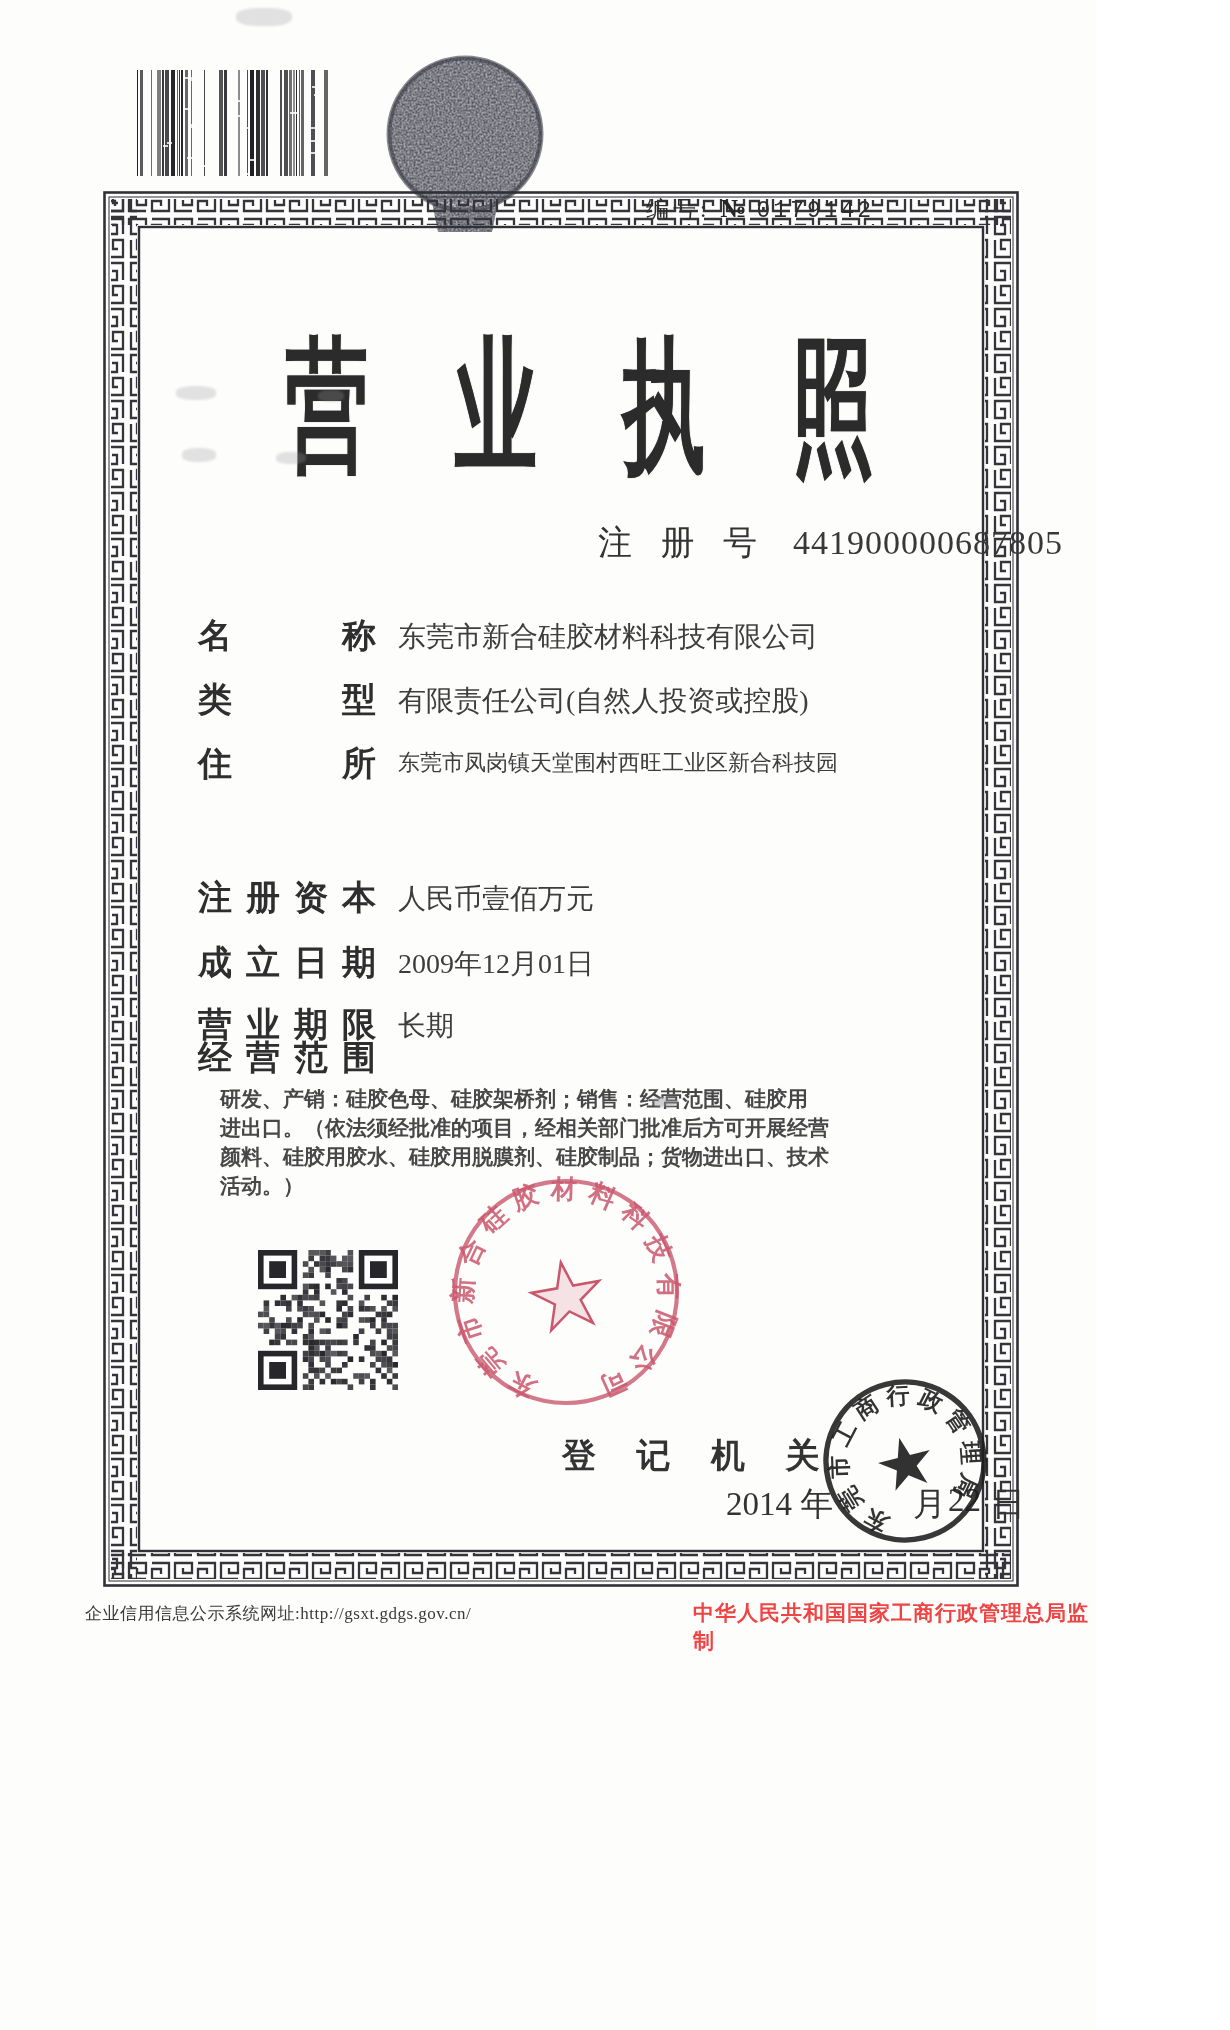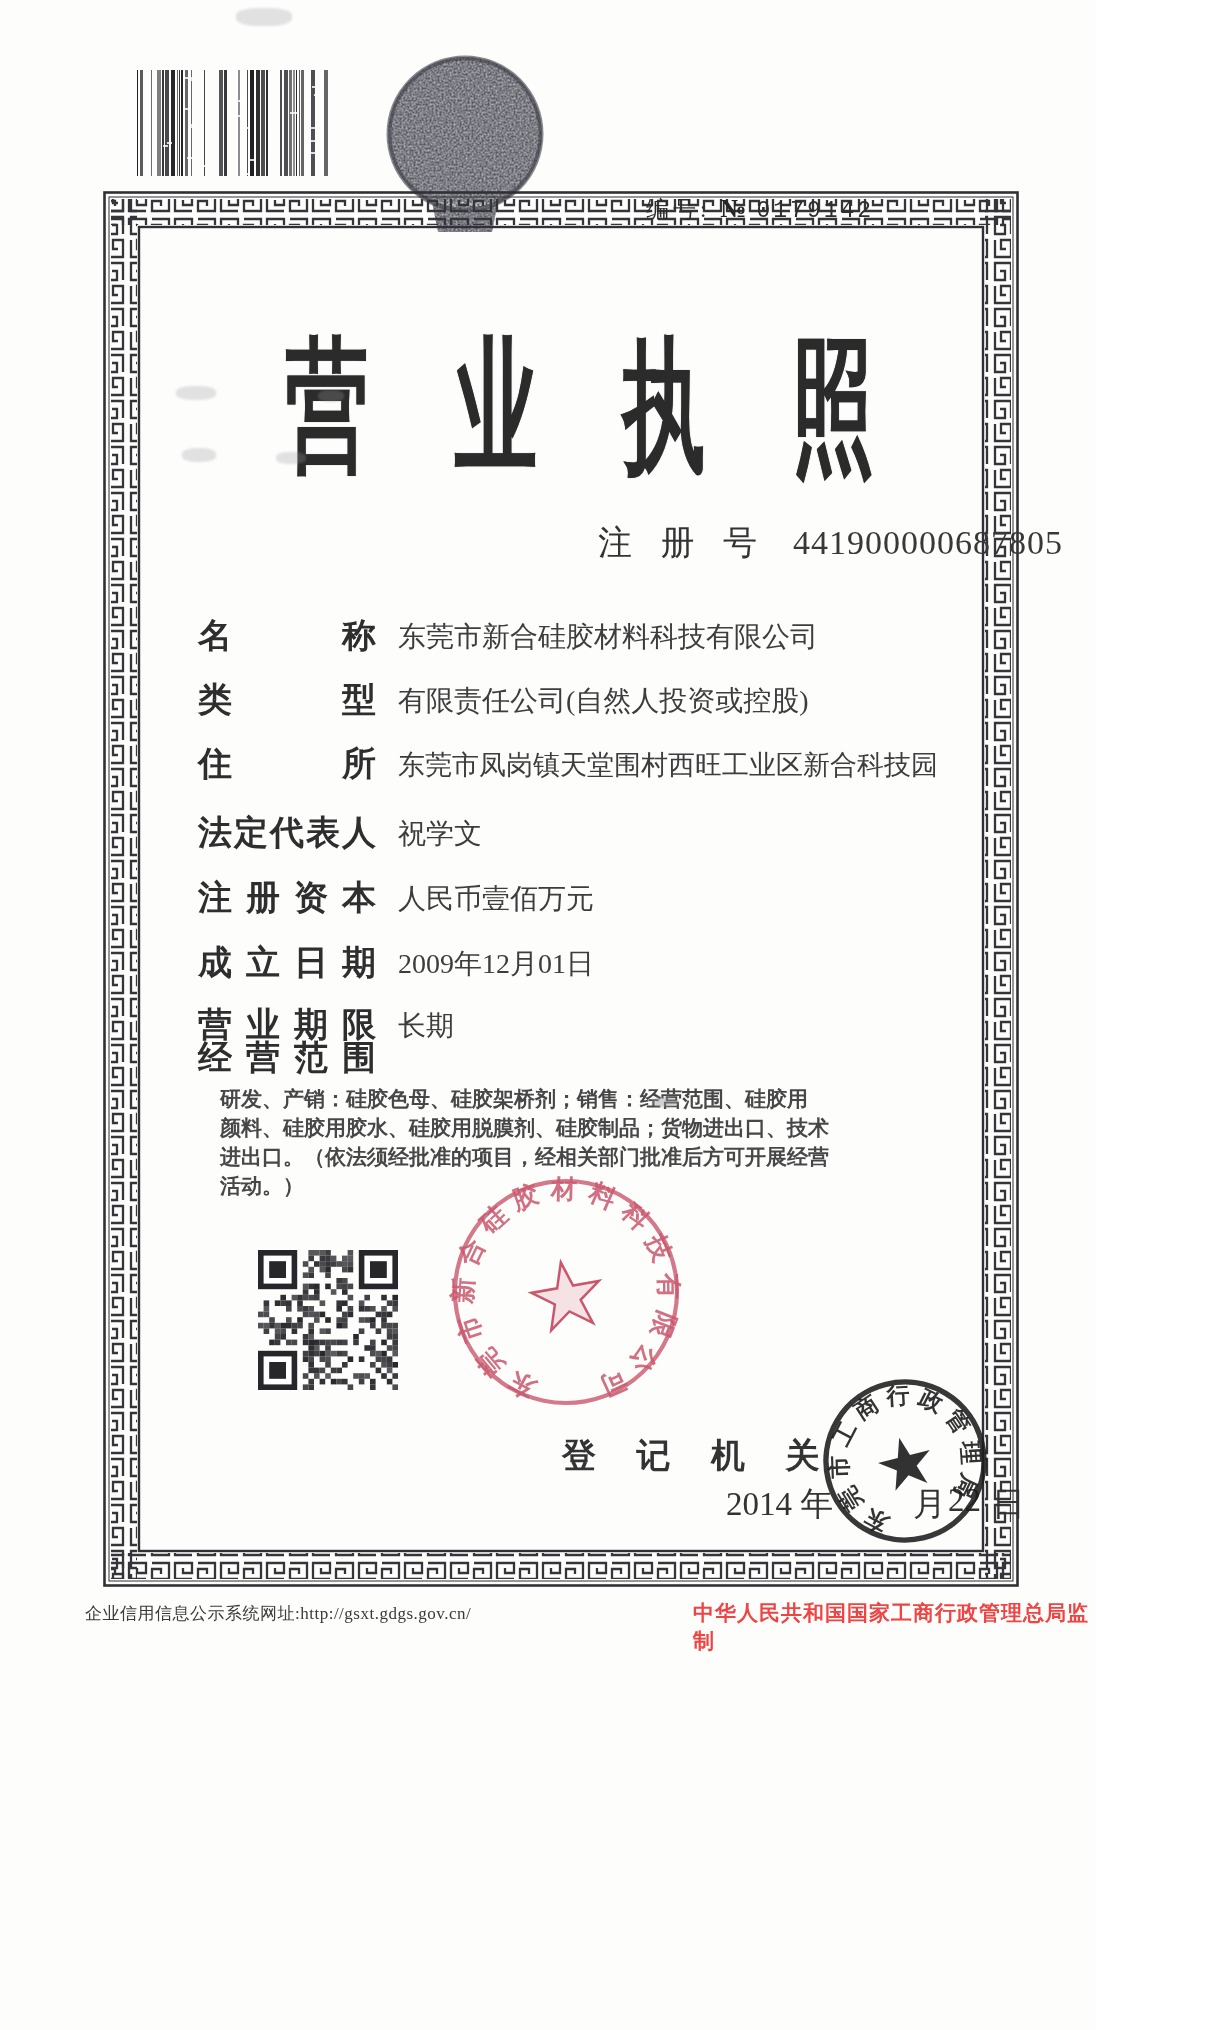--- a/index.html
+++ b/index.html
@@ -165,44 +165,40 @@
   <div class="abs frow" style="top:614px;">
     <span class="flabel">名称</span>
     <span class="fvalue">东莞市新合硅胶材料科技有限公司</span>
   </div>
   <div class="abs frow" style="top:678px;">
     <span class="flabel">类型</span>
     <span class="fvalue">有限责任公司(自然人投资或控股)</span>
   </div>
   <div class="abs frow" style="top:742px;">
     <span class="flabel">住所</span>
-    <span class="fvalue" style="font-size:27px;">东莞市凤岗镇天堂围村西旺工业区新合科技园</span>
-  </div>
-  <div class="abs frow" style="top:811px;">
-    <span class="flabel">法定代表人</span>
-    <span class="fvalue">祝学文</span>
+    <span class="fvalue" style="font-size:22px;font-family:Liberation Mono, monospace;">东莞市凤岗镇天堂围村西旺工业区新合科技园</span>
   </div>
   <div class="abs frow" style="top:876px;">
     <span class="flabel">注册资本</span>
     <span class="fvalue">人民币壹佰万元</span>
   </div>
   <div class="abs frow" style="top:941px;">
     <span class="flabel">成立日期</span>
     <span class="fvalue">2009年12月01日</span>
   </div>
   <div class="abs frow" style="top:1003px;">
     <span class="flabel">营业期限</span>
     <span class="fvalue">长期</span>
   </div>
   <div class="abs frow" style="top:1036px;flex-direction:column;">
     <span class="flabel">经营范围</span>
     <span class="fscope">
       <div>研发、产销：硅胶色母、硅胶架桥剂；销售：经营范围、硅胶用</div>
+      <div>进出口。（依法须经批准的项目，经相关部门批准后方可开展经营</div>
       <div>颜料、硅胶用胶水、硅胶用脱膜剂、硅胶制品；货物进出口、技术</div>
-      <div>进出口。（依法须经批准的项目，经相关部门批准后方可开展经营</div>
       <div>活动。）</div>
     </span>
   </div>
 
   <svg class="abs" style="top:1250px;left:258px;" width="140" height="148" id="qrcode">
       <rect x="50.4" y="0.0" width="5.6" height="5.6" fill="#26262b" opacity="0.77"></rect>
       <rect x="56.0" y="0.0" width="5.6" height="5.6" fill="#26262b" opacity="0.76"></rect>
       <rect x="61.6" y="0.0" width="5.6" height="5.6" fill="#26262b" opacity="0.77"></rect>
       <rect x="67.2" y="0.0" width="5.6" height="5.6" fill="#26262b" opacity="0.89"></rect>
       <rect x="89.6" y="0.0" width="5.6" height="5.6" fill="#26262b" opacity="0.79"></rect>

